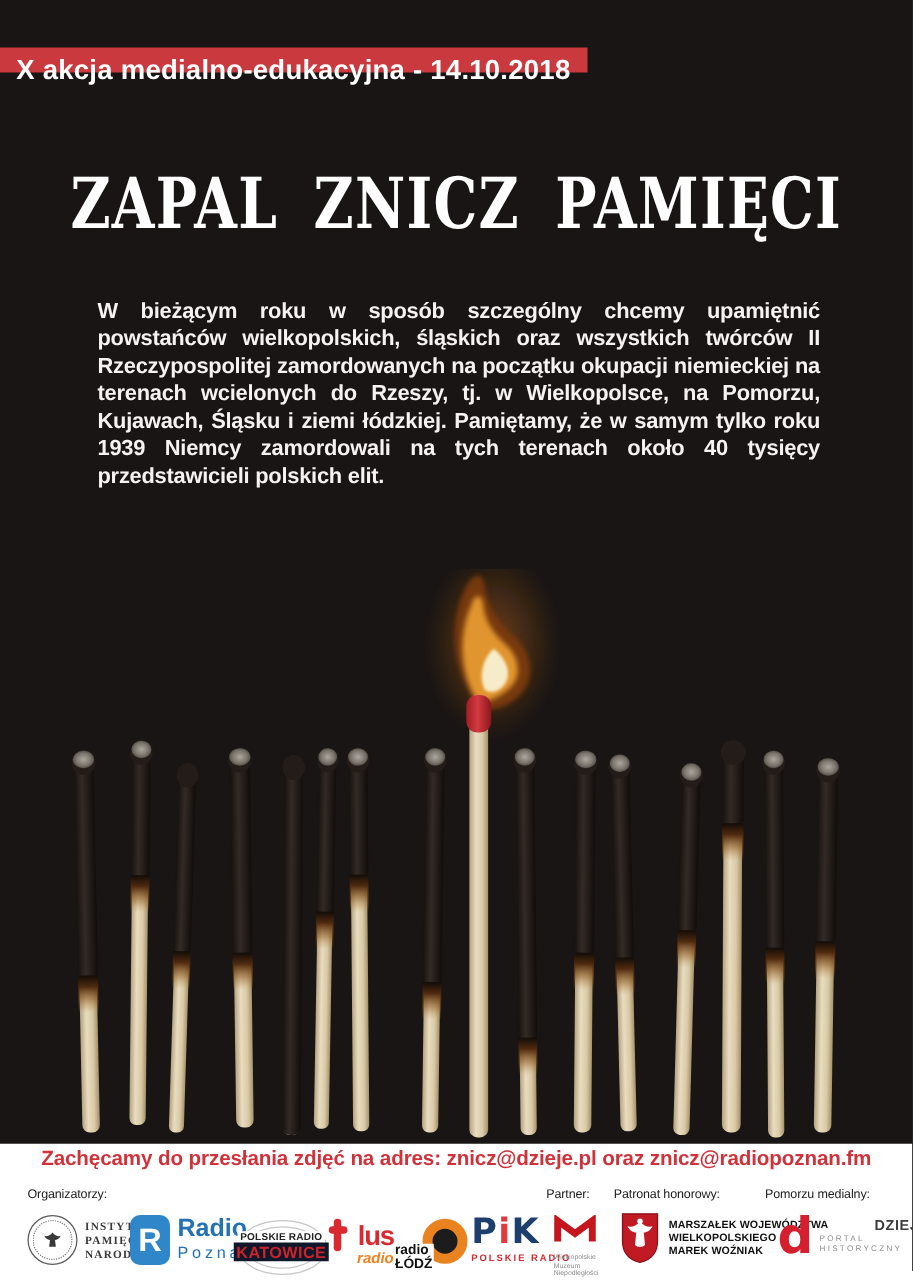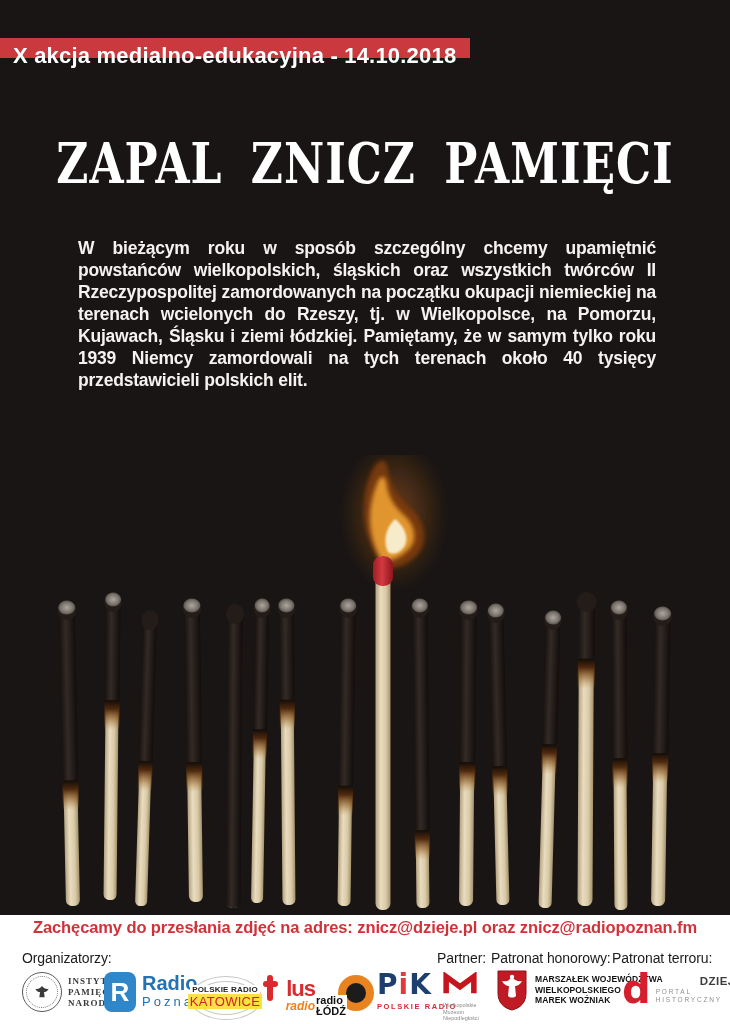--- a/index.html
+++ b/index.html
@@ -18,21 +18,21 @@
   .body-text{position:absolute;left:78px;top:237px;width:578px;color:#f5f3f1;
              font-size:17.5px;line-height:22px;font-weight:bold;text-align:justify;
              letter-spacing:-0.2px;}
   .body-text p{margin:0;}
   
   #art-svg{position:absolute;left:0;top:455px;width:730px;height:460px;display:block;}
   
   .bottom{position:absolute;left:0;top:915px;width:730px;height:109px;background:#ffffff;}
   .submission{position:absolute;left:0;top:3px;width:100%;text-align:center;color:#d1323a;
               font-weight:bold;font-size:16.5px;letter-spacing:-0.1px;}
-  .flabel{position:absolute;top:35px;font-size:14px;color:#1b1b1b;letter-spacing:-0.1px;}
+  .flabel{position:absolute;top:35px;font-size:10px;color:#1b1b1b;letter-spacing:-0.1px;}
   #lab-org{left:22px}#lab-partner{left:437px}#lab-hon{left:491px}#lab-media{left:612px}
   .logo{position:absolute;}
   
   .ipn{left:22px;top:57px;display:flex;align-items:center;gap:6px;}
   .ipn-seal{width:38px;height:38px;border:1.5px solid #5a5a5a;border-radius:50%;
             background:#fff;position:relative;display:flex;align-items:center;justify-content:center;}
   .ipn-seal::before{content:"";position:absolute;inset:3px;border-radius:50%;
             border:1px dotted #777;}
   .ipn-text{font-family:"Liberation Serif",serif;font-size:9px;font-weight:bold;color:#3a3a3a;
             line-height:11px;letter-spacing:1px;}
@@ -43,21 +43,21 @@
   .rp-name{color:#2372b5;font-weight:bold;font-size:20px;line-height:22px;}
   .rp-city{color:#2372b5;font-size:13px;letter-spacing:3px;line-height:16px;}
   
   .kat{left:189px;top:60px;width:72px;height:44px;display:flex;flex-direction:column;
        align-items:center;justify-content:center;}
   .kat .ring{position:absolute;border:1px solid #c7c7c7;border-radius:50%;}
   .kat .r1{width:70px;height:42px;left:1px;top:1px;}
   .kat .r2{width:58px;height:32px;left:7px;top:6px;}
   .kat-l1{position:relative;font-size:8px;font-weight:bold;color:#222;background:#fff;
           padding:0 2px;letter-spacing:0.2px;}
-  .kat-l2{position:relative;font-size:13px;font-weight:normal;color:#cc2229;background:#fde047;
+  .kat-l2{position:relative;font-size:13px;font-weight:bold;color:#cc2229;background:#0f172a;
           padding:0 2px;letter-spacing:0.3px;}
   
   .plus{left:263px;top:58px;width:52px;height:42px;}
   .plus-row{display:flex;align-items:flex-end;gap:23px;}
   .cross{position:relative;width:15px;height:26px;margin-top:2px;}
   .cross::before{content:"";position:absolute;left:4px;top:0;width:6px;height:26px;
                  background:#da2a30;border-radius:3px;}
   .cross::after{content:"";position:absolute;left:0;top:6px;width:15px;height:6px;
                 background:#da2a30;border-radius:3px;}
   .plus-lus{color:#da2a30;font-weight:bold;font-size:22px;line-height:24px;letter-spacing:-1px;}
@@ -257,21 +257,21 @@
         <ellipse cx="658" cy="613.5" rx="8.5" ry="7" fill="url(#ashGrad)"></ellipse>
       </g>
     </svg>
 
   <div class="bottom">
     <div class="submission">Zachęcamy do przesłania zdjęć na adres: znicz@dzieje.pl oraz znicz@radiopoznan.fm</div>
 
     <div class="flabel" id="lab-org">Organizatorzy:</div>
     <div class="flabel" id="lab-partner">Partner:</div>
     <div class="flabel" id="lab-hon">Patronat honorowy:</div>
-    <div class="flabel" id="lab-media">Patronat terroru:</div>
+    <div class="flabel" id="lab-media">Pomorzu medialny:</div>
 
     <div class="logo ipn">
       <div class="ipn-seal">
         <svg width="24" height="24" viewBox="0 0 36 36">
           <path d="M18 9 C15 13 11 14 8 13 C10 17 13 18 15 18 L14 26 L22 26 L21 18 C23 18 26 17 28 13 C25 14 21 13 18 9 Z" fill="#3a3a3a"></path>
         </svg>
       </div>
       <div class="ipn-text">
         <div>INSTYTUT</div>
         <div>PAMIĘCI</div>

